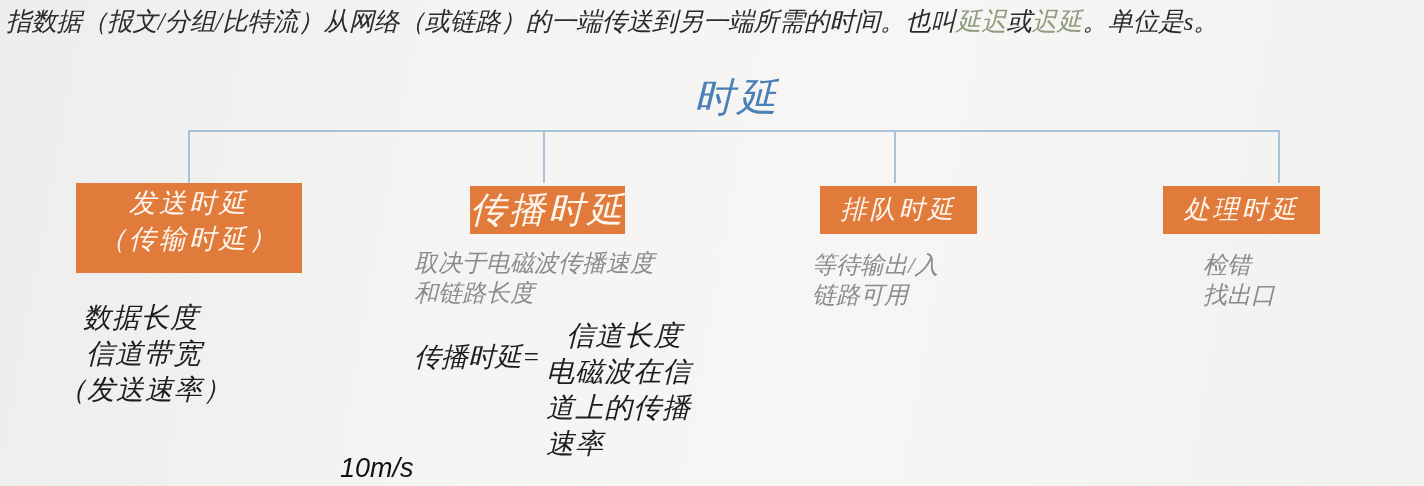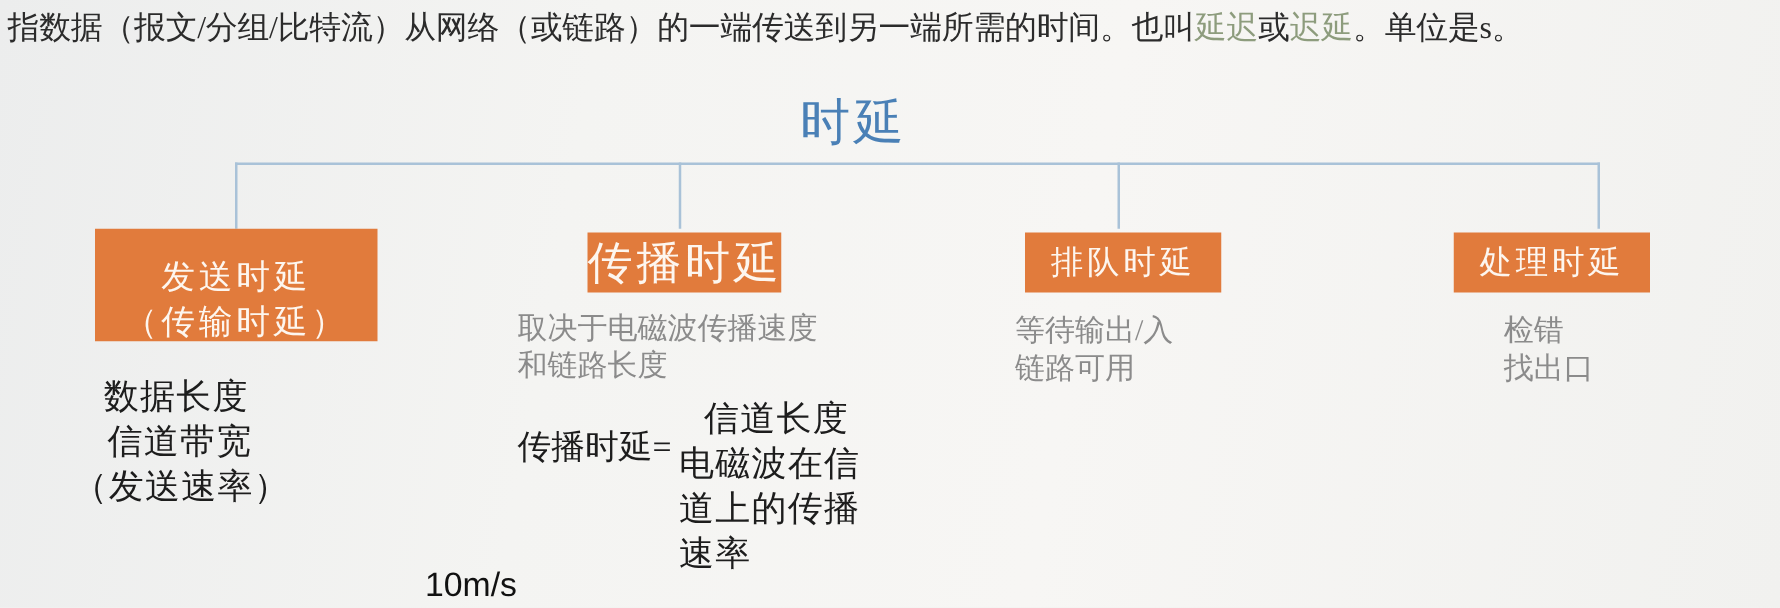--- a/index.html
+++ b/index.html
@@ -13,20 +13,21 @@
     font-family: "Liberation Serif", "DejaVu Serif", serif;
     background: #f2f2f0;
   }
 
   #slide {
     position: relative;
     width: 1424px;
     height: 486px;
     background: linear-gradient(100deg, #eceded 0%, #f4f4f2 32%, #f7f6f4 60%, #f1f1ef 100%);
     overflow: hidden;
+    font-style: italic;
   }
 
   
   .lead-line {
     position: absolute;
     left: 6px;
     top: 2px;
     width: 1416px;
     height: 40px;
     line-height: 40px;
@@ -38,21 +39,21 @@
   .lead-line .hl {
     color: #8d9c7d;
   }
 
   
   .title {
     position: absolute;
     left: 640px;
     top: 74px;
     width: 140px;
-    text-align: left;
+    text-align: right;
     font-size: 40px;
     line-height: 48px;
     color: #4a80b6;
     letter-spacing: 3px;
   }
 
   
   .conn-h {
     position: absolute;
     left: 188px;
@@ -98,21 +99,21 @@
     display: block;
     white-space: nowrap;
   }
 
   #box-send {
     left: 76px;
     top: 183px;
     width: 226px;
     height: 90px;
     font-size: 27px;
-    padding-top: 20px;
+    padding-top: 2px;
   }
   #box-send .line { line-height: 36px; }
 
   #box-prop {
     left: 470px;
     top: 186px;
     width: 155px;
     height: 48px;
     font-size: 36px;
     line-height: 48px;

